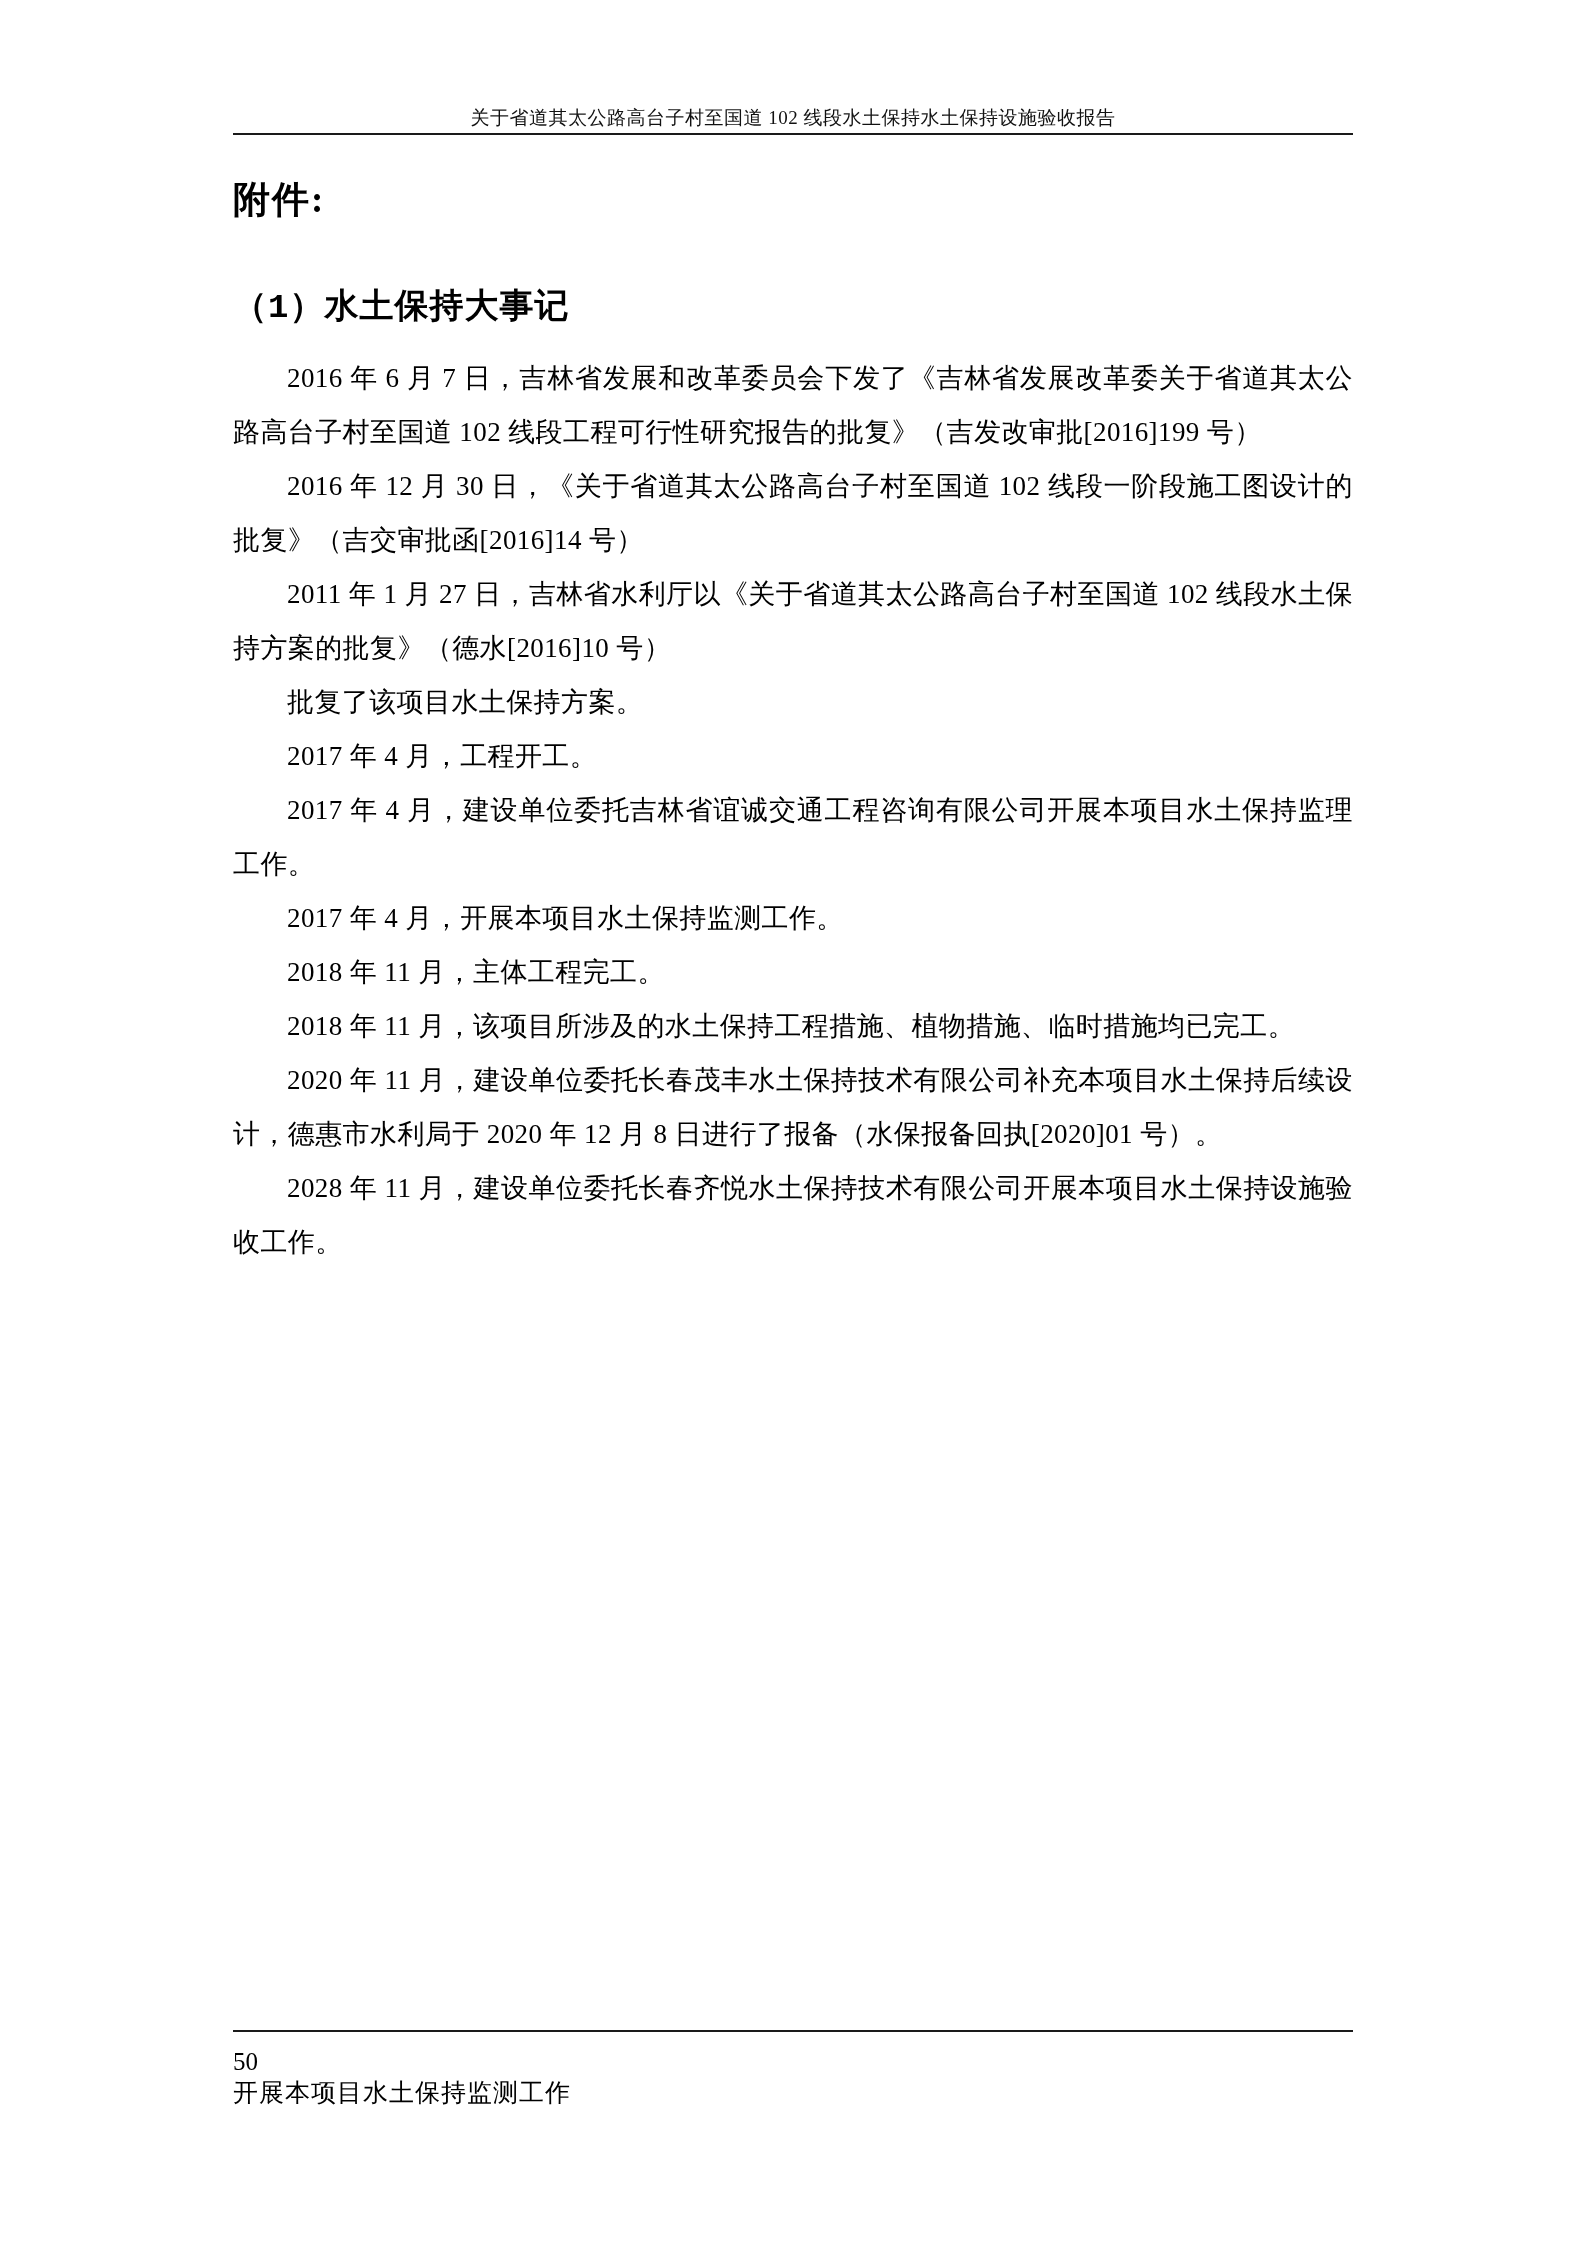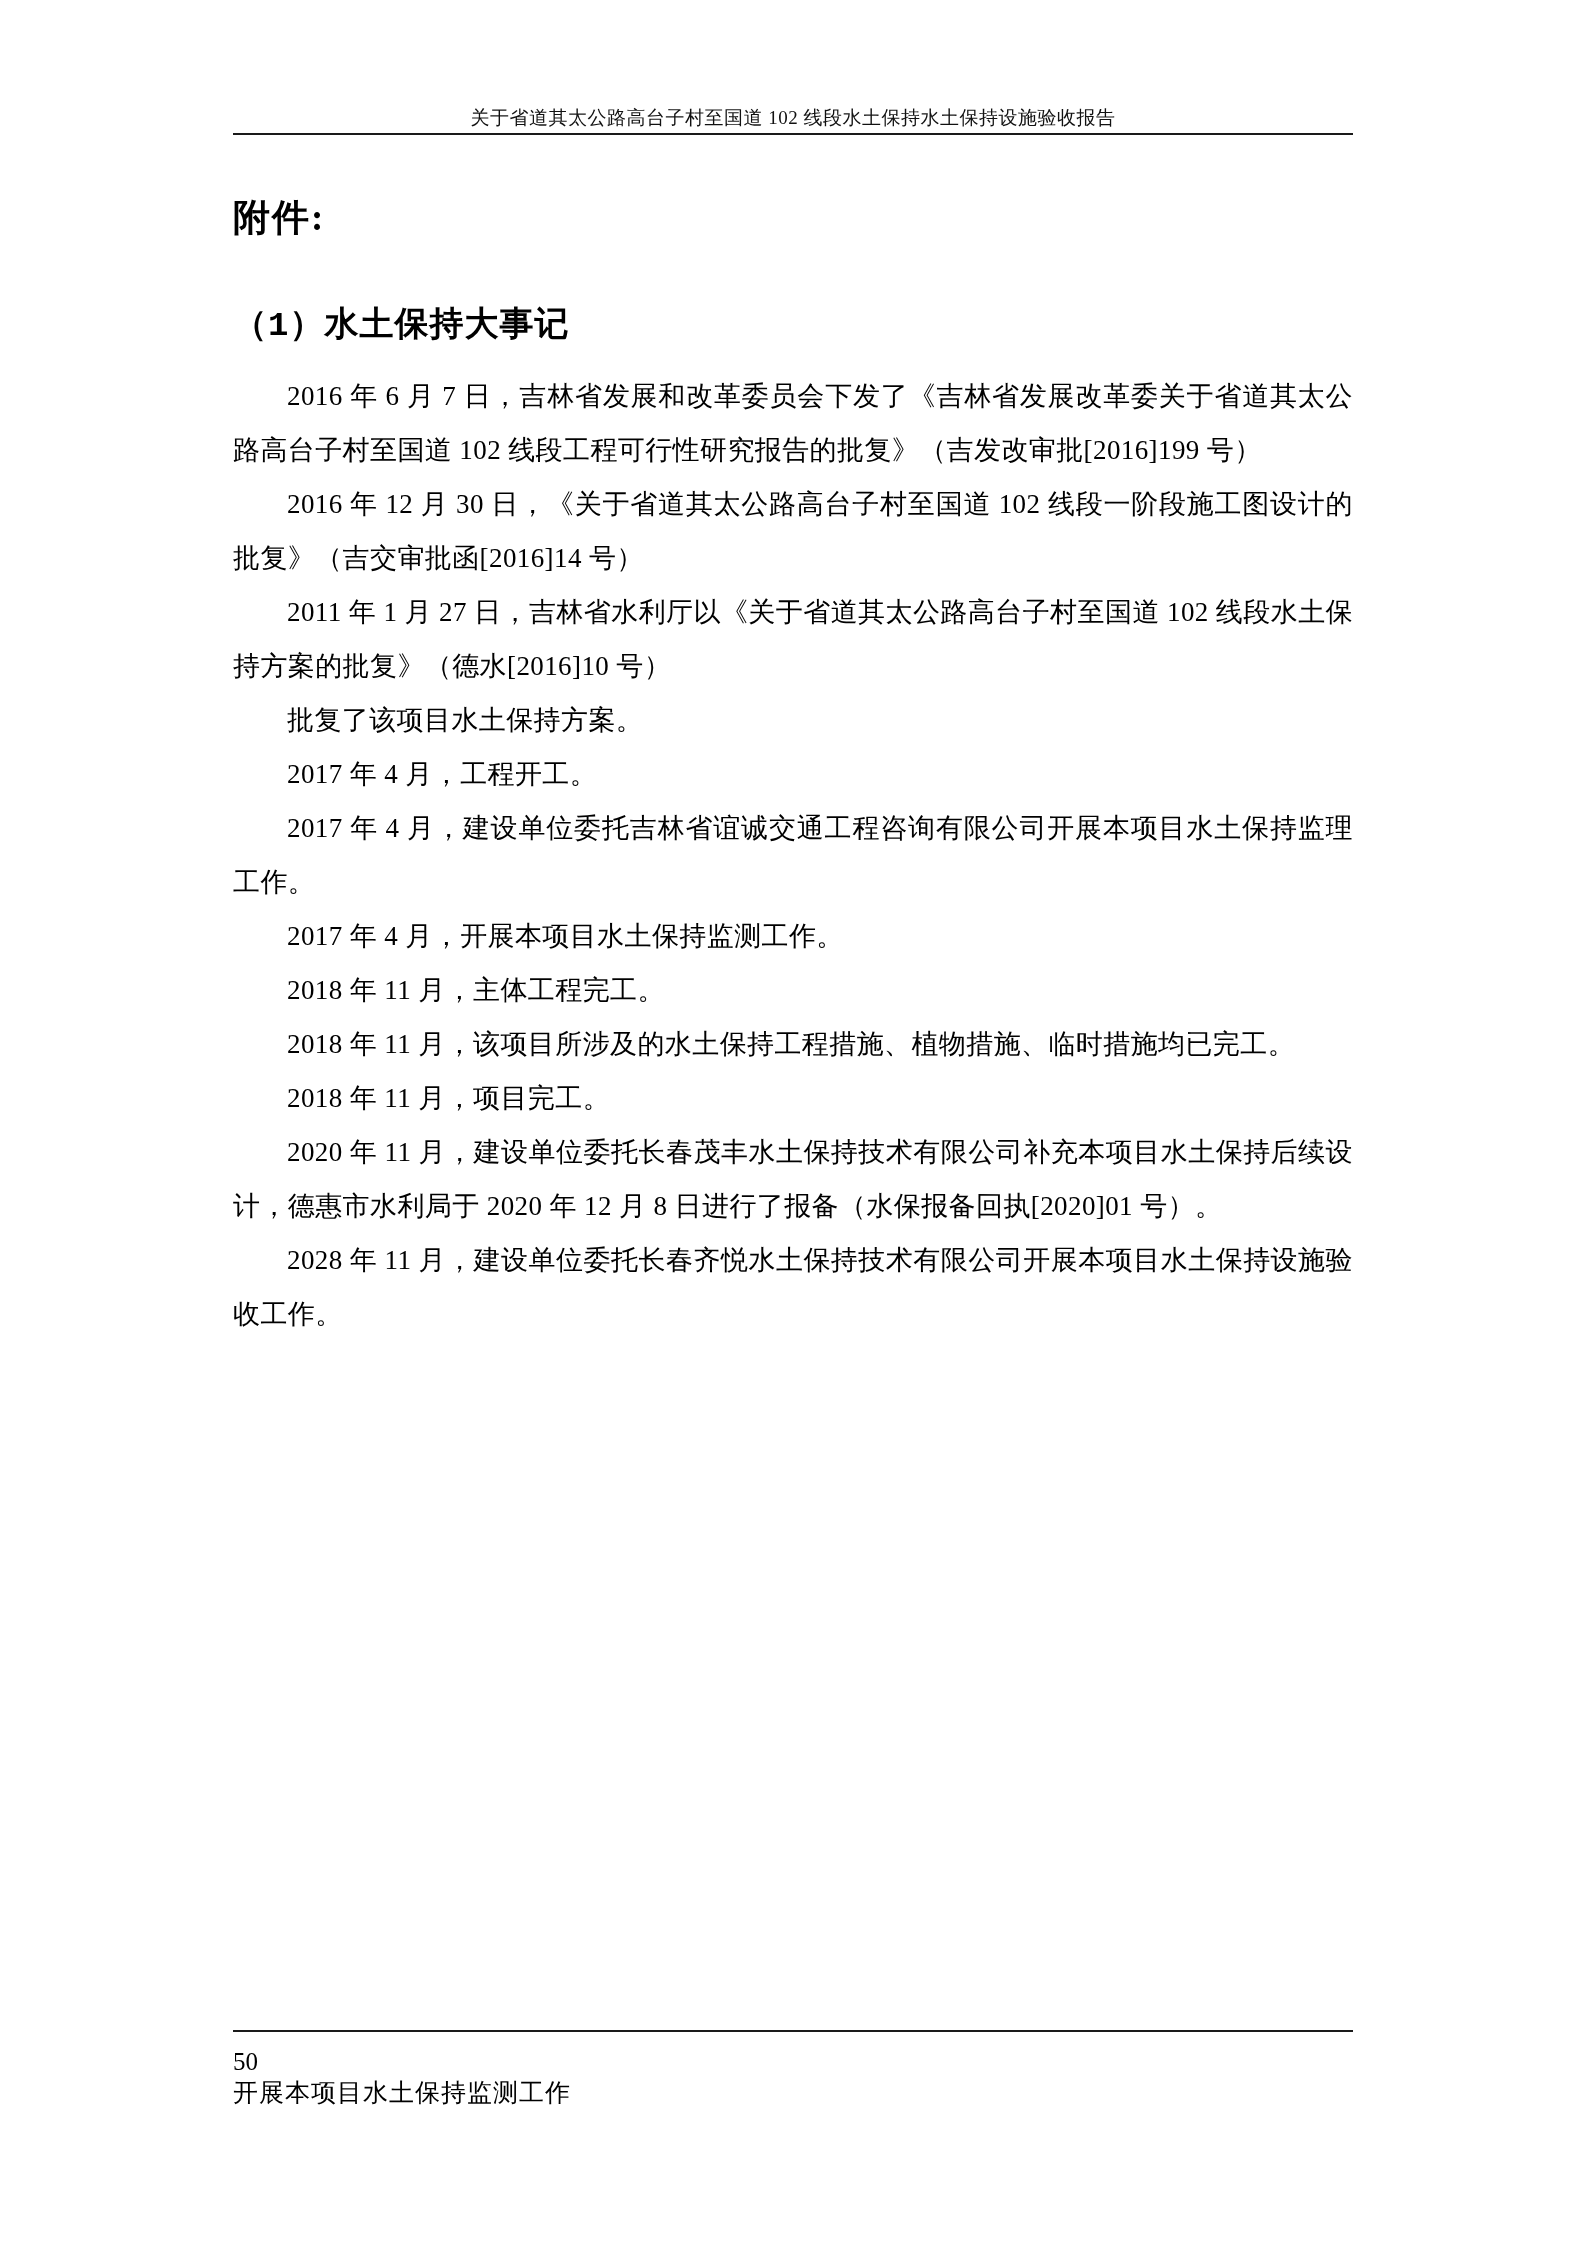--- a/index.html
+++ b/index.html
@@ -45,21 +45,21 @@
   .content {
     position: absolute;
     left: 233px;
     top: 175px;
     width: 1120px;
   }
   .attach-title {
     font-size: 37px;
     font-weight: bold;
     letter-spacing: 2px;
-    margin: 18px 0 58px 0;
+    margin: 0 0 58px 0;
     font-family: "Liberation Serif", "DejaVu Serif", serif;
   }
   .section-title {
     font-size: 34px;
     font-weight: bold;
     letter-spacing: 1px;
     margin: 0 0 22px 0;
     font-family: Liberation Mono, monospace;
   }
   p.body-par {
@@ -114,21 +114,20 @@
 
     <p class="body-par">2016 年 6 月 7 日，吉林省发展和改革委员会下发了《吉林省发展改革委关于省道其太公路高台子村至国道 102 线段工程可行性研究报告的批复》（吉发改审批[2016]199 号）</p>
     <p class="body-par">2016 年 12 月 30 日，《关于省道其太公路高台子村至国道 102 线段一阶段施工图设计的批复》（吉交审批函[2016]14 号）</p>
     <p class="body-par">2011 年 1 月 27 日，吉林省水利厅以《关于省道其太公路高台子村至国道 102 线段水土保持方案的批复》（德水[2016]10 号）</p>
     <p class="body-par">批复了该项目水土保持方案。</p>
     <p class="body-par">2017 年 4 月，工程开工。</p>
     <p class="body-par">2017 年 4 月，建设单位委托吉林省谊诚交通工程咨询有限公司开展本项目水土保持监理工作。</p>
     <p class="body-par">2017 年 4 月，开展本项目水土保持监测工作。</p>
     <p class="body-par">2018 年 11 月，主体工程完工。</p>
     <p class="body-par">2018 年 11 月，该项目所涉及的水土保持工程措施、植物措施、临时措施均已完工。</p>
-    <p class="body-par">2018 年 11 月，项目完工。</p>
     <p class="body-par">2020 年 11 月，建设单位委托长春茂丰水土保持技术有限公司补充本项目水土保持后续设计，德惠市水利局于 2020 年 12 月 8 日进行了报备（水保报备回执[2020]01 号）。</p>
     <p class="body-par">2028 年 11 月，建设单位委托长春齐悦水土保持技术有限公司开展本项目水土保持设施验收工作。</p>
   </div>
 
   <div class="footer-rule"></div>
   <div class="footer">
     <span class="page-num">50</span>
     <span class="company">开展本项目水土保持监测工作</span>
   </div>
 

